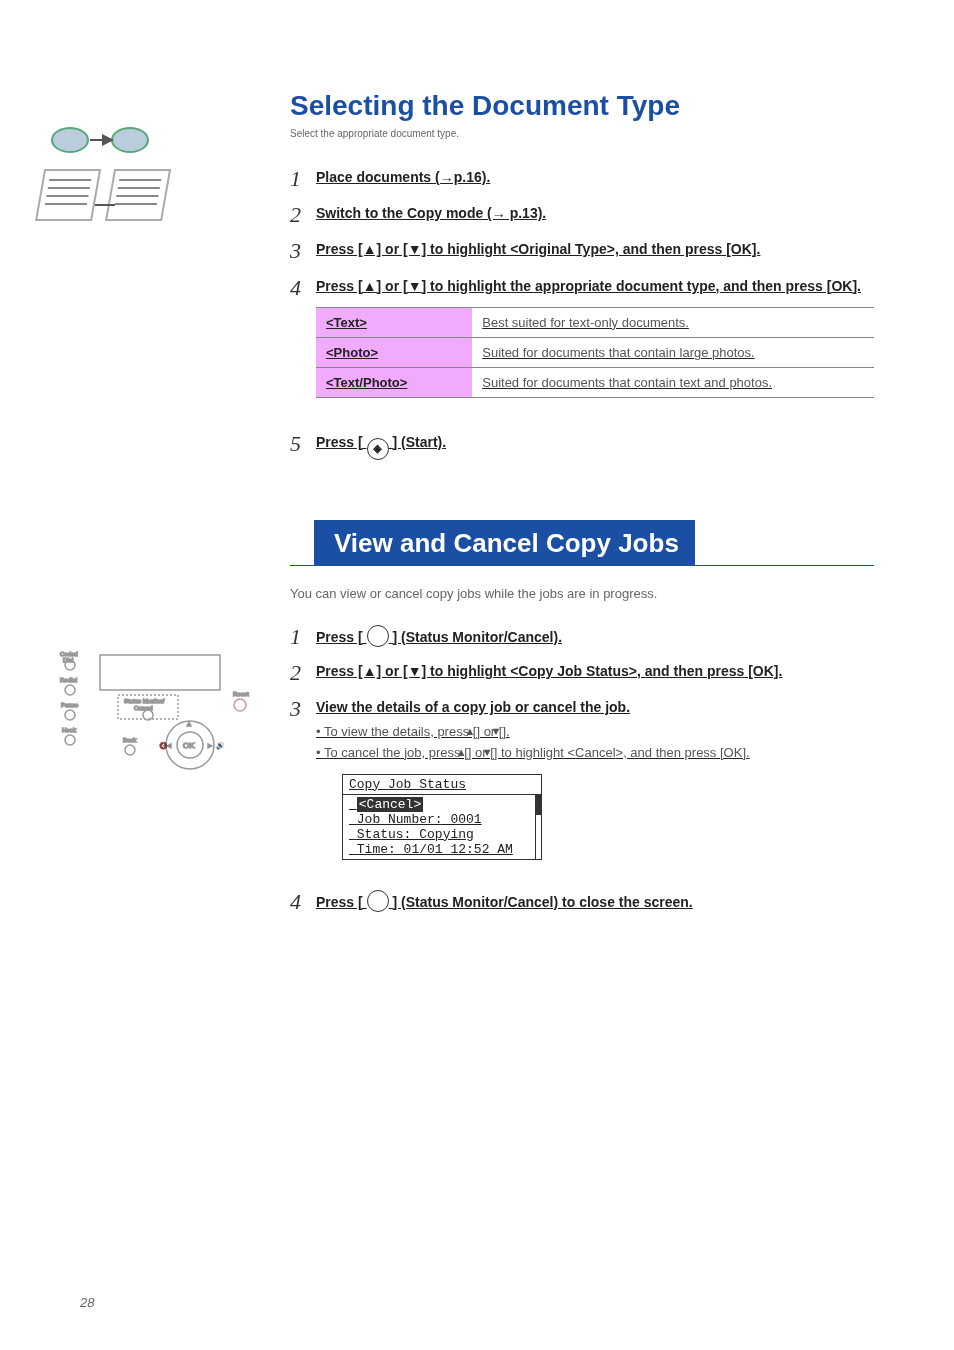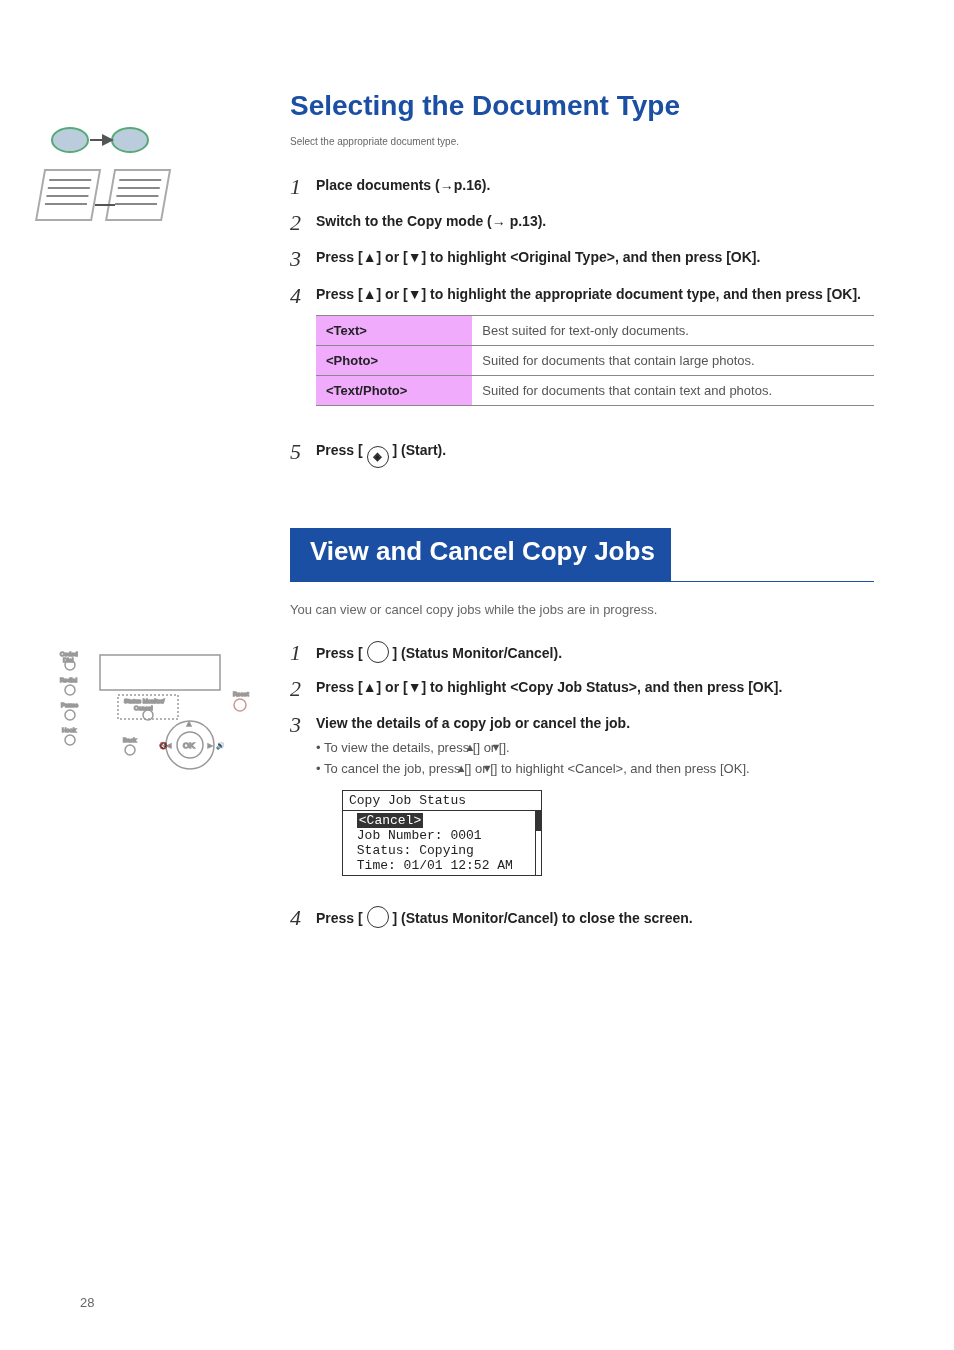--- a/index.html
+++ b/index.html
@@ -1,46 +1,46 @@
 <!DOCTYPE html>
 <html><head>
 <meta charset="utf-8">
 <style>
   * { box-sizing: border-box; margin: 0; padding: 0; }
   html, body { width: 954px; height: 1350px; background: #fff; font-family: "Helvetica Neue", Arial, sans-serif; color: #222; }
   .page { position: relative; width: 954px; height: 1350px; padding: 90px 80px 40px 80px; }
   .left-col { position: absolute; left: 30px; top: 110px; width: 250px; }
   .content { margin-left: 210px; }
-  .h1 { font-size: 28px; font-weight: 700; color: #1b4fa3; margin-bottom: 14px; }
+  .h1 { font-size: 28px; font-weight: 700; color: #1b4fa3; margin-bottom: 6px; }
   .intro { font-size: 10px; color: #666; font-weight: 300; margin-bottom: 28px; }
   .steps { list-style: none; }
   .step { display: flex; align-items: flex-start; margin-bottom: 12px; }
   .step-num { font-family: "Times New Roman", serif; font-style: italic; font-size: 22px; font-weight: 400; width: 26px; flex-shrink: 0; line-height: 1.1; color: #333; }
-  .step-body { flex: 1; }
+  .step-body { flex: 1; text-decoration: underline; }
   .step-title { font-size: 14px; font-weight: 700; color: #222; line-height: 1.5; }
   .step-sub { list-style: none; margin-top: 4px; }
   .step-sub li { font-size: 13px; color: #555; font-weight: 300; line-height: 1.6; padding-left: 12px; text-indent: -12px; }
   .step-sub li::before { content: "• "; color: #555; }
   .arrow-up, .arrow-down { display: inline-block; font-size: 11px; vertical-align: 1px; }
   .circ-btn { display: inline-block; width: 22px; height: 22px; border: 1.5px solid #333; border-radius: 50%; vertical-align: -5px; text-align: center; line-height: 19px; font-size: 11px; }
   table.opt { border-collapse: collapse; width: 100%; margin: 10px 0 22px 0; font-size: 13px; }
   table.opt td { border-top: 1px solid #888; border-bottom: 1px solid #888; padding: 7px 10px; }
   table.opt td.k { width: 28%; background: #f0abfc; font-weight: 700; }
   table.opt td.v { background: #fff; color: #555; font-weight: 300; margin-left: 13px; }
   .banner-wrap { margin: 60px 0 20px 0; }
   .banner-row { display: flex; align-items: flex-end; border-bottom: 1px solid #1b4fa3; }
-  .banner { display: inline-block; background: #1b4fa3; color: #fff; font-size: 26px; font-weight: 700; padding: 8px 16px 14px 14px; border-left: 6px solid #1b4fa3; }
+  .banner { display: inline-block; background: #1b4fa3; color: #fff; font-size: 26px; font-weight: 700; padding: 8px 16px 6px 14px; border-left: 6px solid #1b4fa3; margin-left: 24px; }
   .banner-lead { font-size: 13px; color: #666; font-weight: 300; margin: 18px 0 24px 0; }
   .lcd { border: 1.5px solid #333; width: 200px; margin: 10px 0 18px 26px; font-family: "Courier New", monospace; font-size: 13px; background: #fff; }
   .lcd .title-row { border-bottom: 1px solid #333; padding: 2px 6px; }
   .lcd .body-row { padding: 2px 6px; position: relative; }
   .lcd .hl { background: #333; color: #fff; display: inline-block; padding: 0 2px; }
   .lcd .scroll { position: absolute; right: 0; top: 0; bottom: 0; width: 6px; border-left: 1px solid #333; }
   .lcd .scroll .thumb { position: absolute; left: 0; right: 0; top: 0; height: 20px; background: #333; }
-  .pagenum { position: absolute; left: 80px; bottom: 40px; font-size: 13px; color: #666; }
+  .pagenum { position: absolute; left: 80px; bottom: 40px; font-style: italic; font-size: 13px; color: #666; }
 
   
   .illus1, .illus2 { display: block; }
 </style>
 </head>
 <body>
 
 <div class="page">
 
   <div class="left-col">

